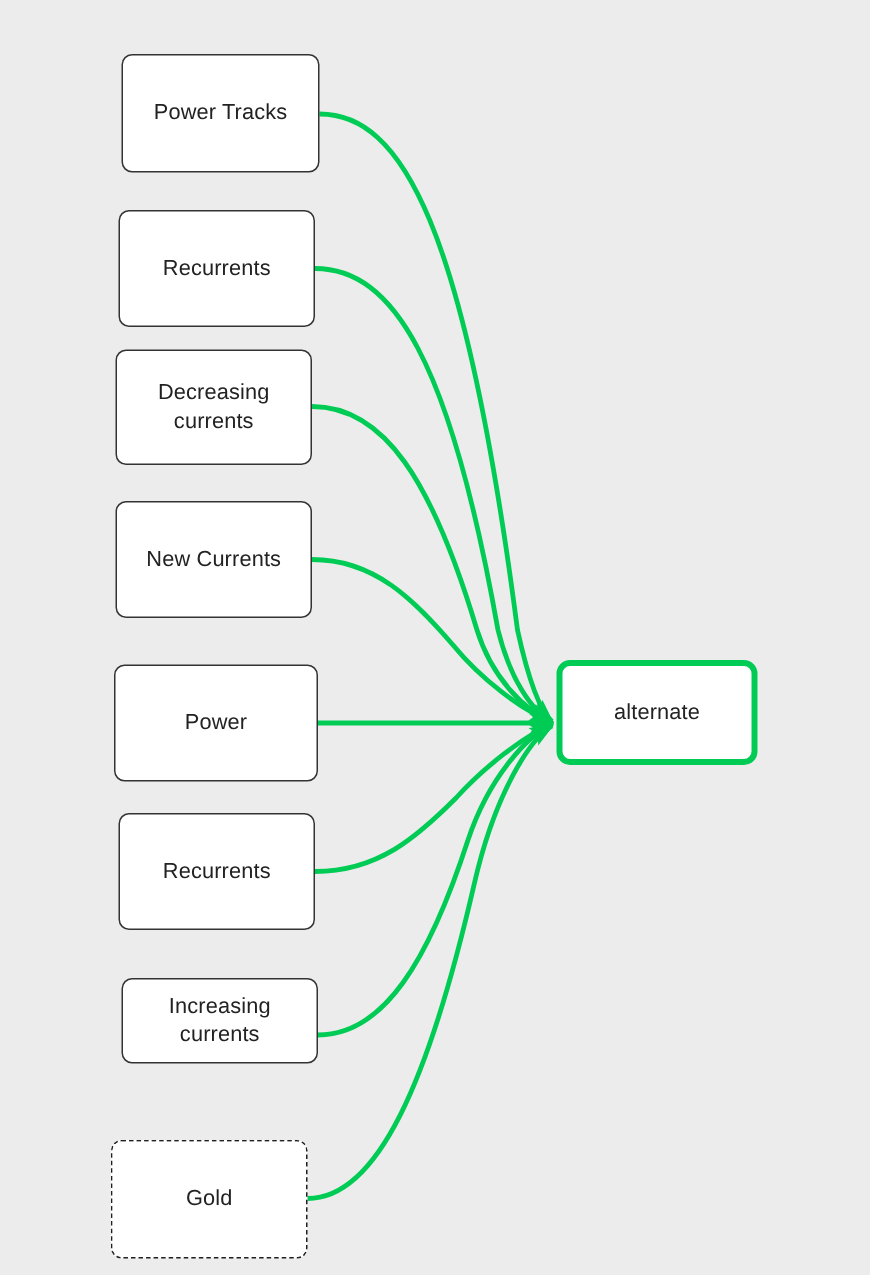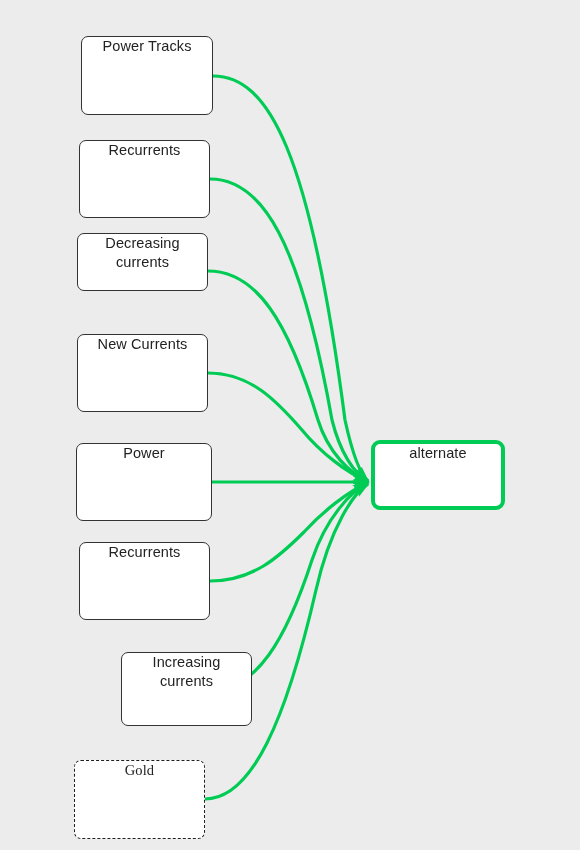--- a/index.html
+++ b/index.html
@@ -26,20 +26,21 @@
     height: 850px;
     pointer-events: none;
   }
   .node {
     position: absolute;
     box-sizing: border-box;
     background: #ffffff;
     border: 1.4px solid #333333;
     border-radius: 7px;
     display: flex;
+    align-items: center;
     justify-content: center;
     text-align: center;
     color: #222222;
     font-size: 14.5px;
     line-height: 19px;
     letter-spacing: 0.1px;
   }
   .node.dashed {
     border-style: dashed;
     border-width: 1.6px;
@@ -76,38 +77,38 @@
       <path d="M205,799 C252,799 286,720 316,590 C330,528 354,492 368,484" fill="none" stroke="#00cc55" stroke-width="3.2" stroke-linecap="butt" marker-end="url(#arrowhead)"></path>
     </svg>
 
   <div id="nodes">
       <div class="node" style="left: 81px; top: 36px; width: 132px; height: 79px;">
         <span class="node-label">Power Tracks</span>
       </div>
       <div class="node" style="left: 79px; top: 140px; width: 131px; height: 78px;">
         <span class="node-label">Recurrents</span>
       </div>
-      <div class="node" style="left: 77px; top: 233px; width: 131px; height: 58px;">
+      <div class="node" style="left: 77px; top: 233px; width: 131px; height: 77px;">
         <span class="node-label">Decreasing
 currents</span>
       </div>
       <div class="node" style="left: 77px; top: 334px; width: 131px; height: 78px;">
         <span class="node-label">New Currents</span>
       </div>
       <div class="node" style="left: 76px; top: 443px; width: 136px; height: 78px;">
         <span class="node-label">Power</span>
       </div>
       <div class="node" style="left: 79px; top: 542px; width: 131px; height: 78px;">
         <span class="node-label">Recurrents</span>
       </div>
-      <div class="node" style="left: 81px; top: 652px; width: 131px; height: 74px; margin-left: 40px;">
+      <div class="node" style="left: 81px; top: 652px; width: 131px; height: 57px;">
         <span class="node-label">Increasing
 currents</span>
       </div>
-      <div class="node dashed" style="left: 74px; top: 760px; width: 131px; height: 79px; font-family: Liberation Serif, serif;">
+      <div class="node dashed" style="left: 74px; top: 760px; width: 131px; height: 79px;">
         <span class="node-label">Gold</span>
       </div>
       <div class="node target" style="left: 371px; top: 440px; width: 134px; height: 70px;">
         <span class="node-label">alternate</span>
       </div>
     </div>
 
 </div>
 
 </body></html>

